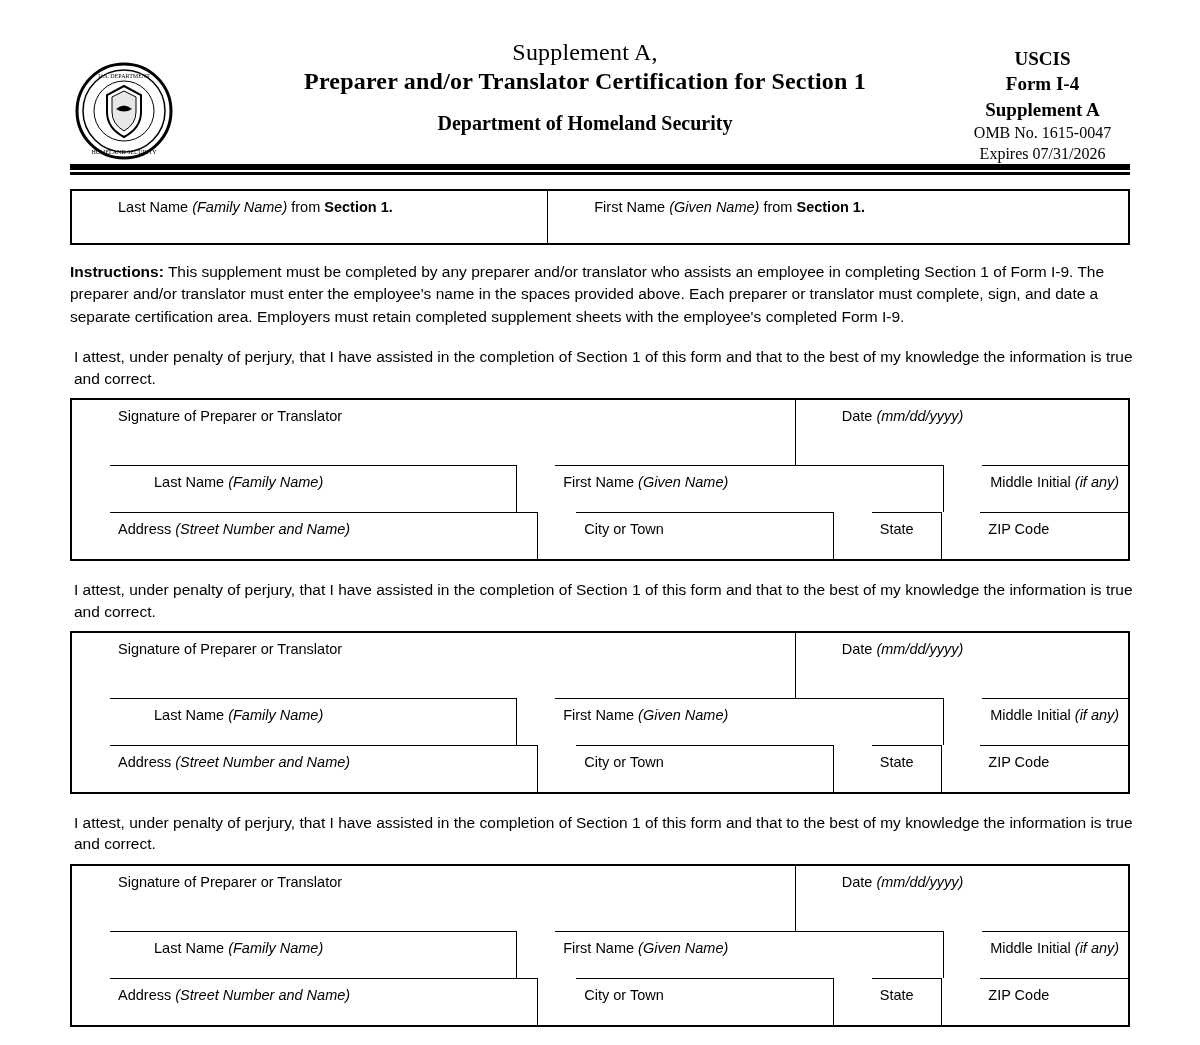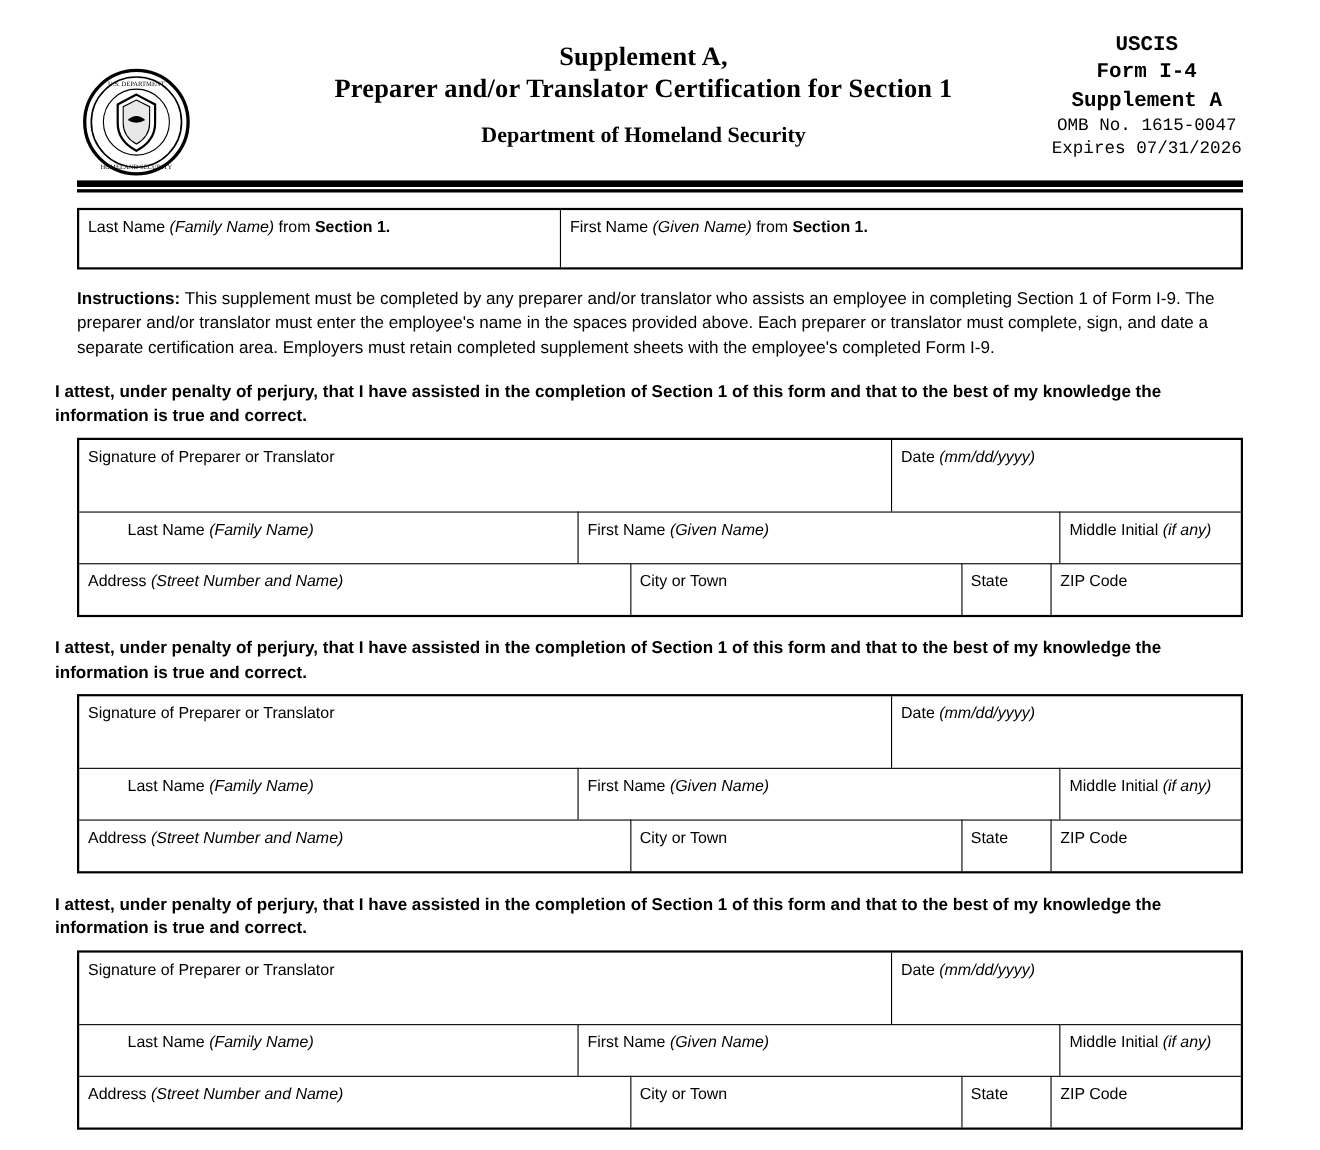--- a/index.html
+++ b/index.html
@@ -39,21 +39,21 @@
 
   .title-block {
     text-align: center;
     font-family: "Liberation Serif", serif;
     padding-top: 18px;
     margin-left: 60px;
     margin-right: 90px;
   }
   .title-line1 {
     font-size: 24px;
-    font-weight: bold;
+    font-weight: normal;
     line-height: 1.22;
     letter-spacing: 0.2px;
   }
   .title-line2 {
     font-size: 24px;
     font-weight: bold;
     line-height: 1.22;
     letter-spacing: 0.2px;
   }
   .dept {
@@ -64,24 +64,24 @@
   }
   .agency {
     font-size: 20px;
     font-weight: normal;
     line-height: 1.25;
   }
 
   .form-id {
     position: absolute;
     right: 70px;
-    top: 28px;
+    top: 46px;
     width: 175px;
     text-align: center;
-    font-family: Liberation Mono, monospace;
+    font-family: Liberation Serif, serif;
   }
   .form-id .big {
     font-size: 19px;
     font-weight: bold;
     line-height: 1.33;
   }
   .form-id .small {
     font-size: 16px;
     line-height: 1.35;
   }
@@ -116,20 +116,21 @@
     width: 100%;
     box-sizing: border-box;
   }
   .cell {
     box-sizing: border-box;
     border-right: 1.5px solid #000;
     padding: 7px 0 0 8px;
     font-size: 14.5px;
     line-height: 1.3;
     position: relative;
+    margin-left: 38px;
   }
   .cell:last-child { border-right: none; }
   .row + .row .cell { border-top: 1.5px solid #000; }
   .cell i { font-style: italic; }
   .cell b { font-weight: bold; }
 
   
   .name-grid { margin-top: 14px; }
   .name-grid .row .cell { height: 52px; }
   .c-last  { width: 41.5%; }
@@ -139,24 +140,24 @@
   
   .instructions {
     margin: 16px 70px 0 70px;
     width: 1060px;
     font-size: 15.5px;
     line-height: 1.45;
   }
   .instructions b { font-weight: bold; }
 
   .attest {
-    margin: 18px 70px 9px 50px;
+    margin: 18px 70px 9px 74px;
     width: 1060px;
     font-size: 15.5px;
-    font-weight: bold;
+    font-weight: normal;
     line-height: 1.38;
   }
 
   
   .cert-grid .sig-row .cell { height: 65px; }
   .cert-grid .name-row .cell { height: 47px; }
   .cert-grid .addr-row .cell { height: 47px; }
 
   .s-sig  { width: 70%; }
   .s-date { width: 30%; }

